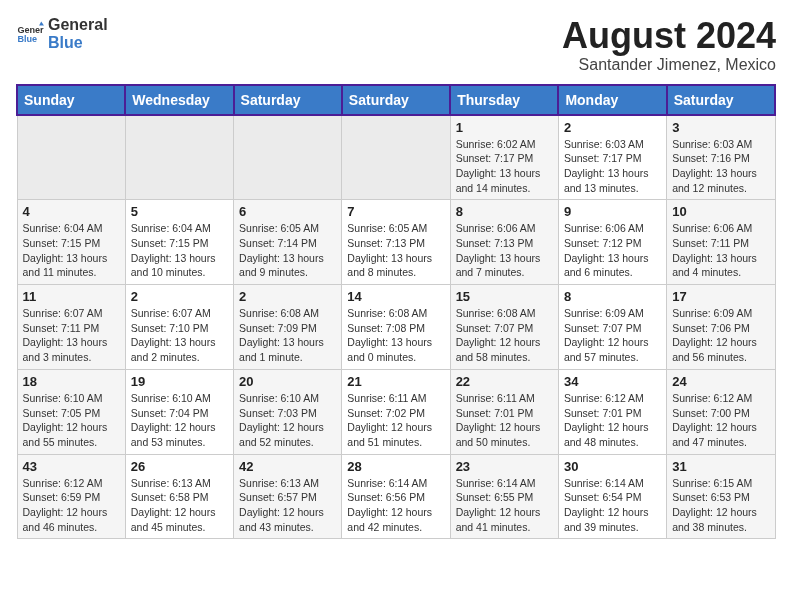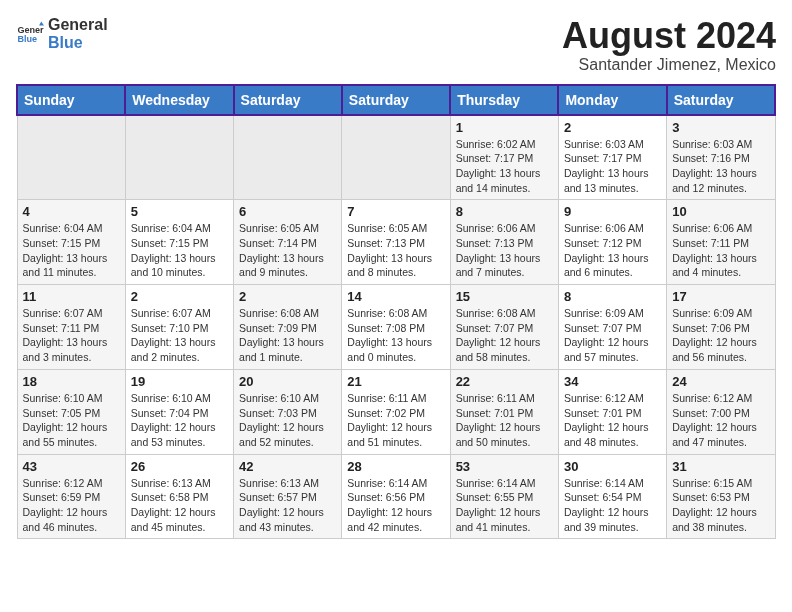--- a/index.html
+++ b/index.html
@@ -241,21 +241,21 @@
         </td>
         <td>
           <span class="day-number">42</span>
           <div class="day-info">Sunrise: 6:13 AM<br>Sunset: 6:57 PM<br>Daylight: 12 hours<br>and 43 minutes.</div>
         </td>
         <td>
           <span class="day-number">28</span>
           <div class="day-info">Sunrise: 6:14 AM<br>Sunset: 6:56 PM<br>Daylight: 12 hours<br>and 42 minutes.</div>
         </td>
         <td>
-          <span class="day-number">53</span>
+          <span class="day-number">23</span>
           <div class="day-info">Sunrise: 6:14 AM<br>Sunset: 6:55 PM<br>Daylight: 12 hours<br>and 41 minutes.</div>
         </td>
         <td>
           <span class="day-number">30</span>
           <div class="day-info">Sunrise: 6:14 AM<br>Sunset: 6:54 PM<br>Daylight: 12 hours<br>and 39 minutes.</div>
         </td>
         <td>
           <span class="day-number">31</span>
           <div class="day-info">Sunrise: 6:15 AM<br>Sunset: 6:53 PM<br>Daylight: 12 hours<br>and 38 minutes.</div>
         </td>

